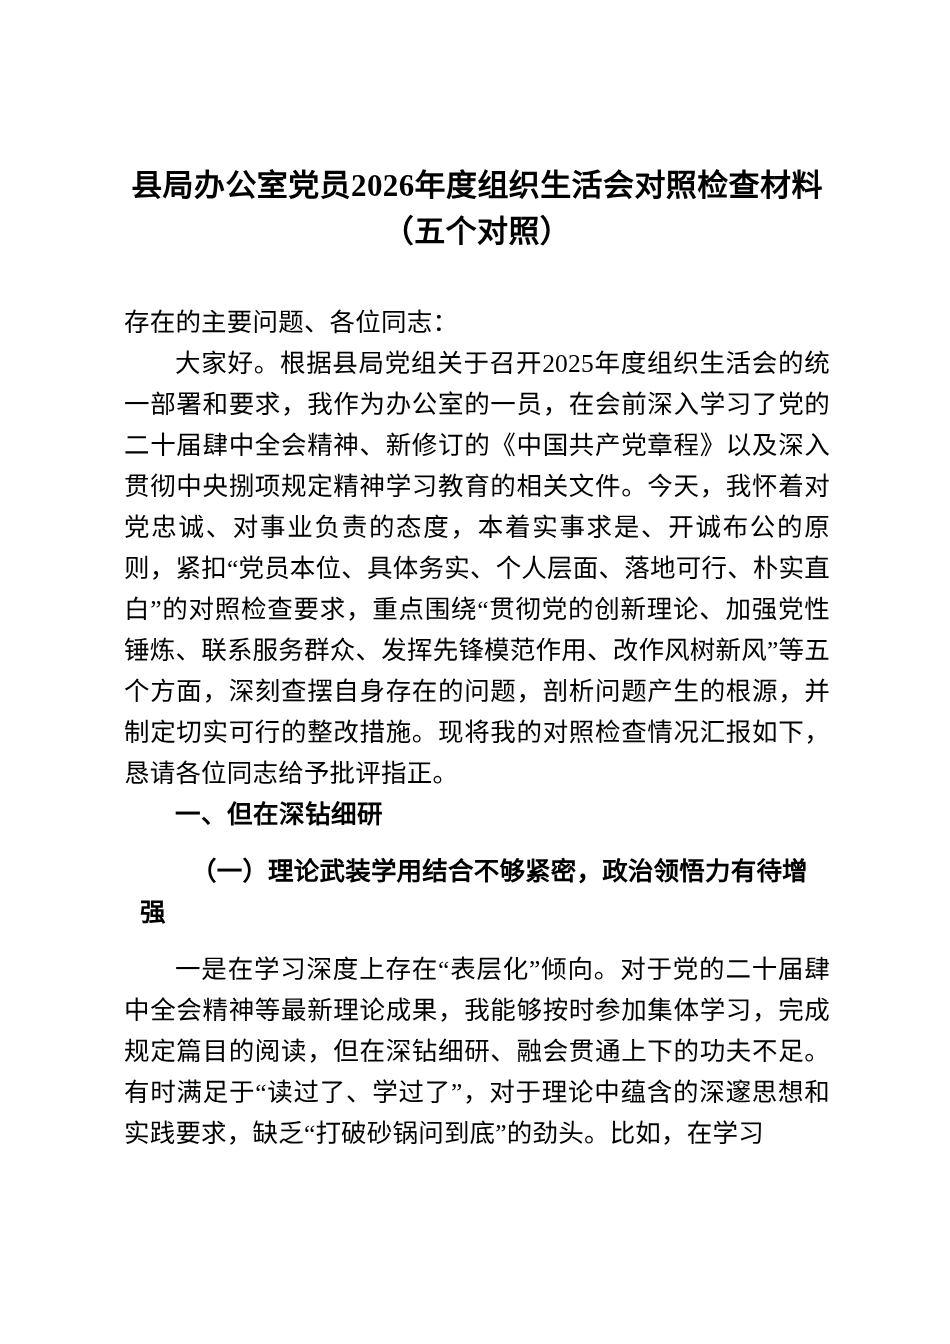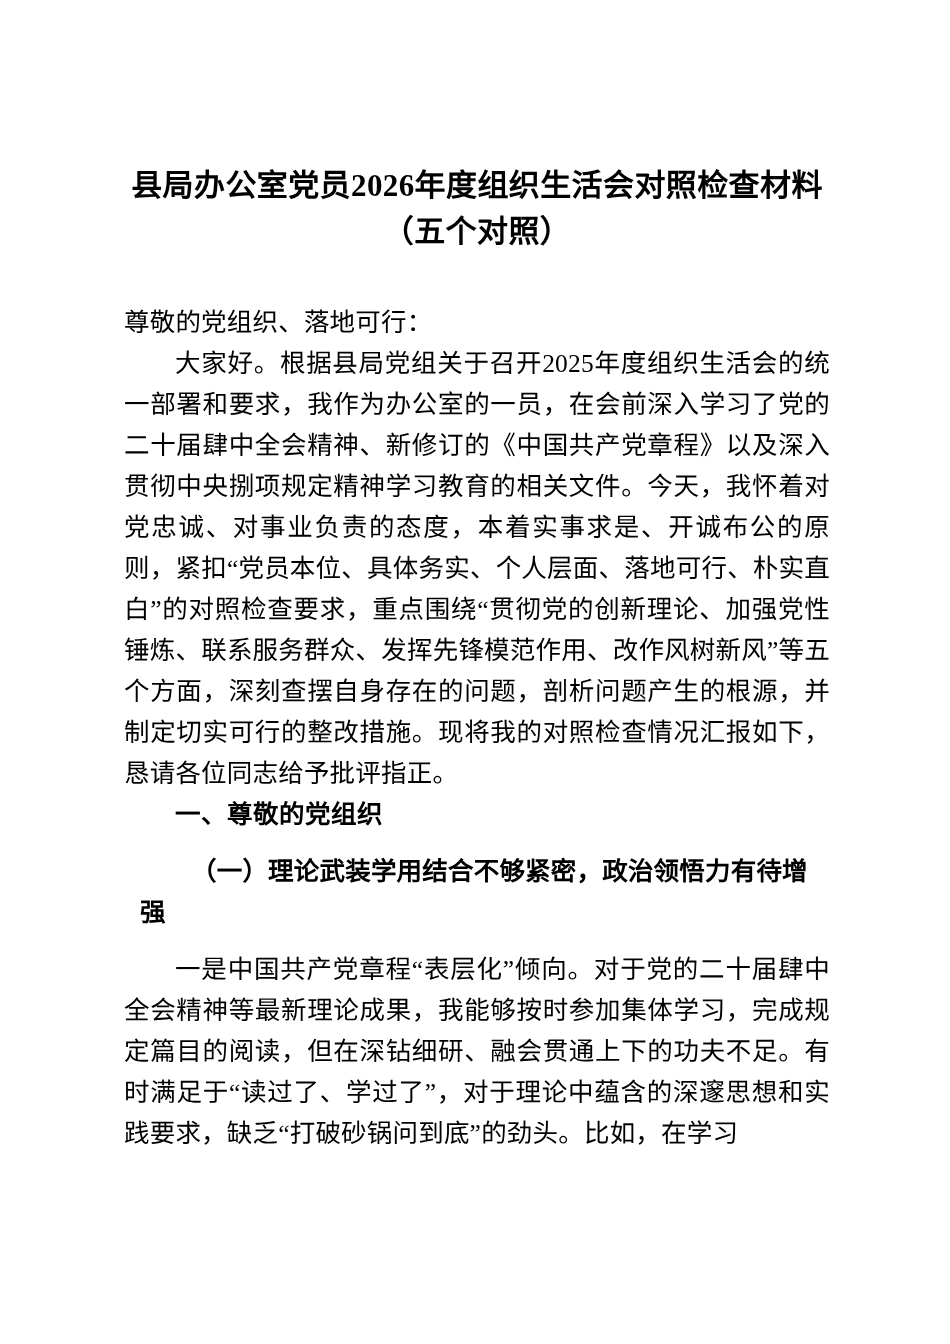--- a/index.html
+++ b/index.html
@@ -100,24 +100,24 @@
 
 <div class="page">
   <div class="content">
 
     <h1 class="doc-title">
       <span>县局办公室党员2026年度组织生活会对照检</span><span>查材料（五个对照）</span>
     </h1>
 
     <div class="after-title"></div>
 
-    <p class="para">尊敬的党组织、落地可行：</p>
+    <p class="para">存在的主要问题、各位同志：</p>
 
     <p class="para indent">大家好。根据县局党组关于召开2025年度组织生活会的统一部署和要求，我作为办公室的一员，在会前深入学习了党的二十届肆中全会精神、新修订的《中国共产党章程》以及深入贯彻中央捌项规定精神学习教育的相关文件。今天，我怀着对党忠诚、对事业负责的态度，本着实事求是、开诚布公的原则，紧扣“党员本位、具体务实、个人层面、落地可行、朴实直白”的对照检查要求，重点围绕“贯彻党的创新理论、加强党性锤炼、联系服务群众、发挥先锋模范作用、改作风树新风”等五个方面，深刻查摆自身存在的问题，剖析问题产生的根源，并制定切实可行的整改措施。现将我的对照检查情况汇报如下，恳请各位同志给予批评指正。</p>
 
-    <p class="h-level1">一、尊敬的党组织</p>
+    <p class="h-level1">一、但在深钻细研</p>
 
     <p class="h-level2">（一）理论武装学用结合不够紧密，政治领悟力有待增强</p>
 
-    <p class="para indent"><span class="lead">一是</span><span>中国共产党章程“表层化”倾向。对于党的二十届肆中全会精神等最新理论成果，我能够按时参加集体学习，完成规定篇目的阅读，但在深钻细研、融会贯通上下的功夫不足。有时满足于“读过了、学过了”，对于理论中蕴含的深邃思想和实践要求，缺乏“打破砂锅问到底”的劲头。比如，在学习</span></p>
+    <p class="para indent"><span class="lead">一是</span><span>在学习深度上存在“表层化”倾向。对于党的二十届肆中全会精神等最新理论成果，我能够按时参加集体学习，完成规定篇目的阅读，但在深钻细研、融会贯通上下的功夫不足。有时满足于“读过了、学过了”，对于理论中蕴含的深邃思想和实践要求，缺乏“打破砂锅问到底”的劲头。比如，在学习</span></p>
 
   </div>
 </div>
 
 </body></html>

